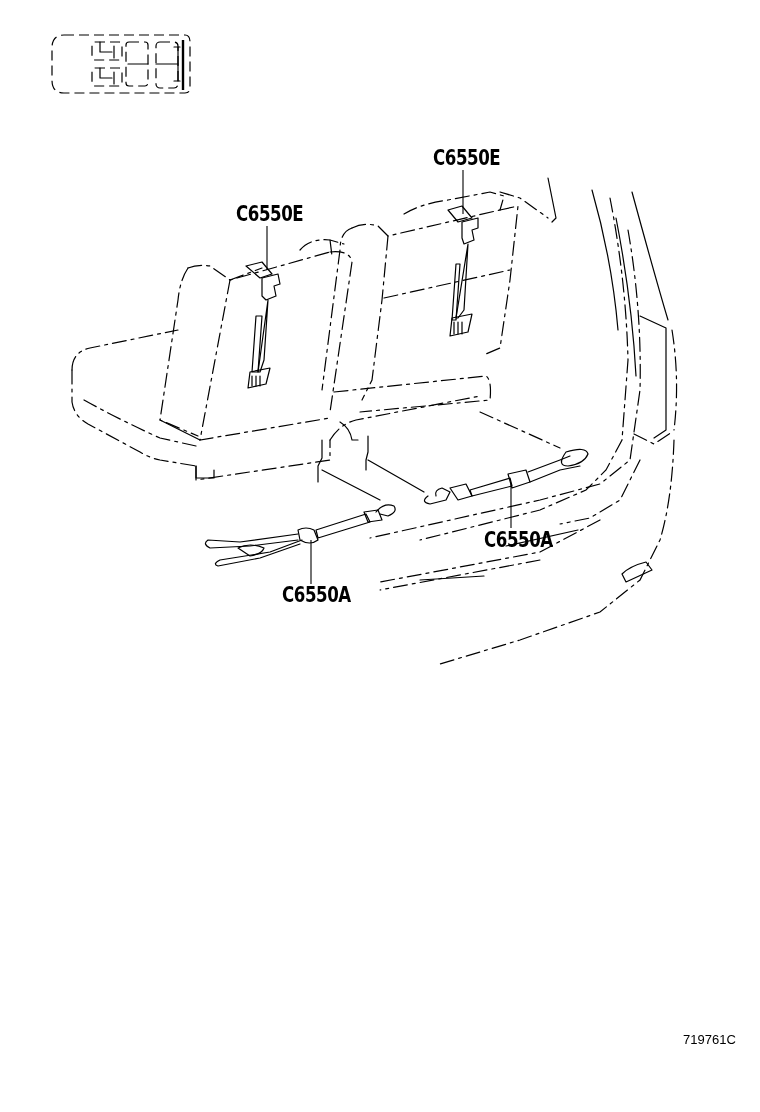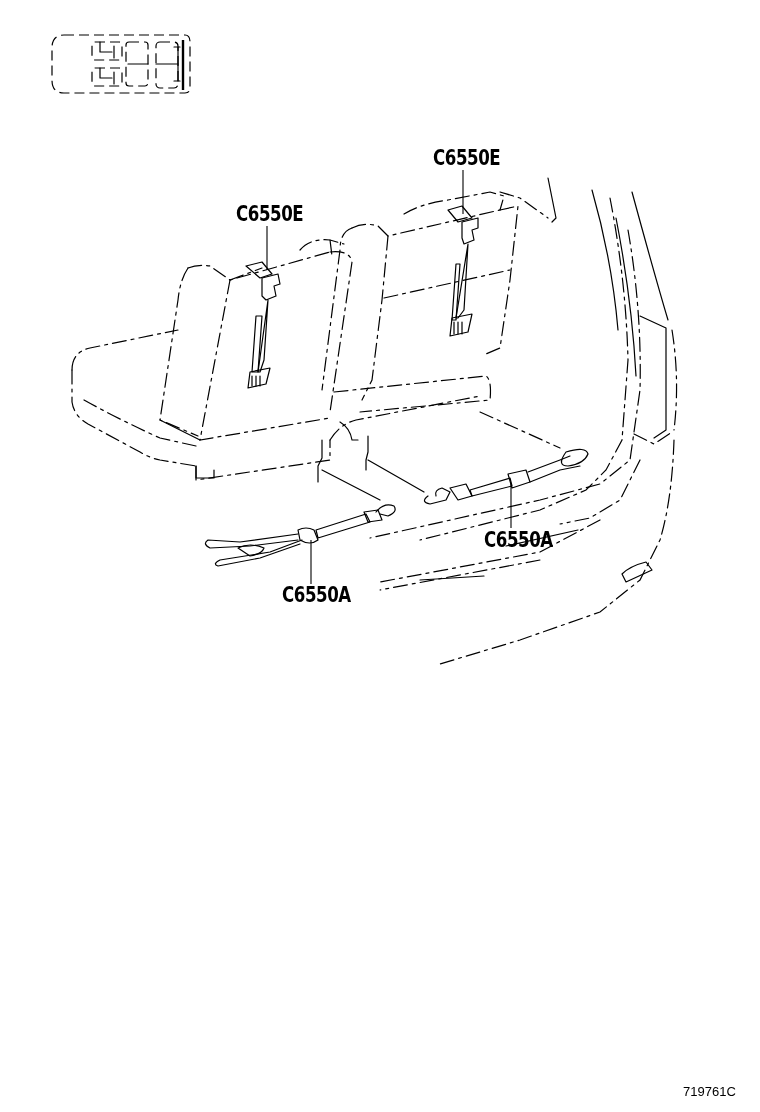--- a/index.html
+++ b/index.html
@@ -155,13 +155,13 @@
       <line class="leader" x1="311" y1="540" x2="311" y2="584"></line>
     </g>
   </svg>
 </div>
 
 <div class="label" style="left:433px; top:148px;">C6550E</div>
 <div class="label" style="left:236px; top:204px;">C6550E</div>
 <div class="label" style="left:484px; top:530px;">C6550A</div>
 <div class="label" style="left:282px; top:585px;">C6550A</div>
 
-<div class="footer-id" style="left:683px; top:1085px;">719761C</div>
+<div class="footer-id" style="left:683px; top:1033px;">719761C</div>
 
 </body></html>

